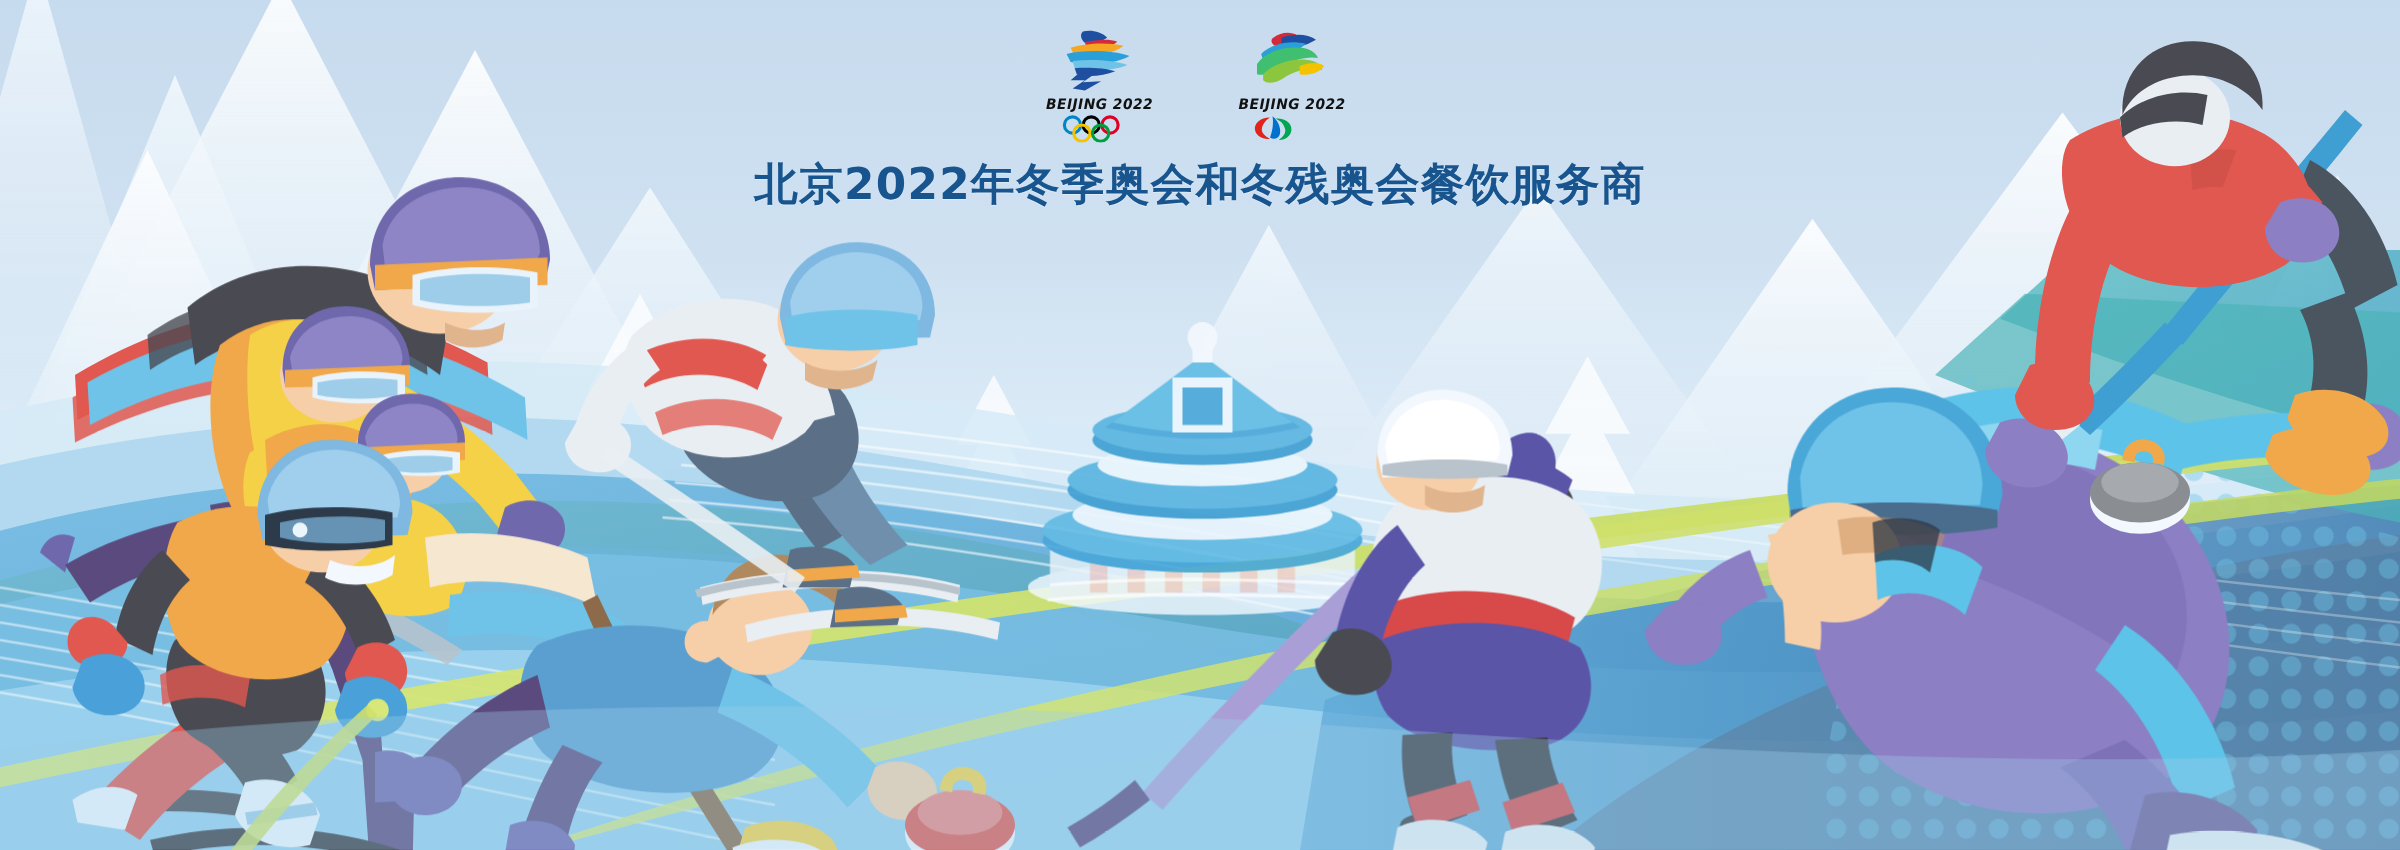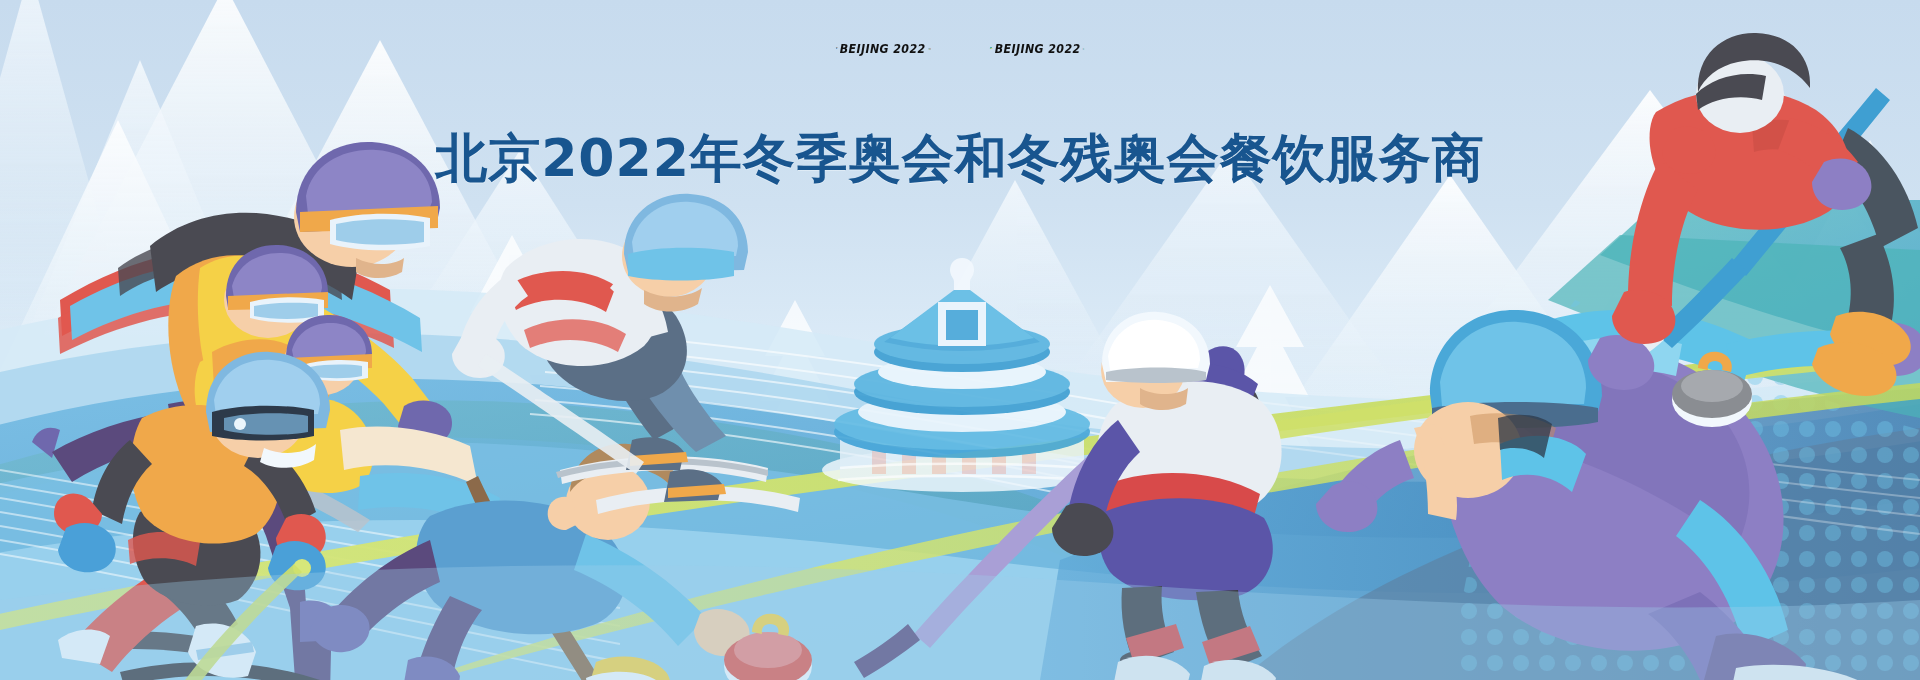--- a/index.html
+++ b/index.html
@@ -9,33 +9,33 @@
     font-family:"Liberation Sans","DejaVu Sans",sans-serif;
     background:linear-gradient(180deg,#c9dcef 0%,#cfe0f0 28%,#dcebf7 52%,#e6f1f9 68%,#dceaf6 100%);
   }
   .svgfull{position:absolute;left:0;top:0;width:1920px;height:680px;display:block;}
 
   
   #emblems{
     position:absolute;left:0;top:22px;width:1920px;height:96px;
     display:flex;justify-content:center;align-items:flex-start;gap:58px;z-index:40;
   }
-  .emblem{width:96px;display:flex;flex-direction:row;align-items:center;}
+  .emblem{width:96px;display:flex;flex-direction:column;align-items:flex-start;}
   .emblem .mark{width:82px;height:52px;}
   .emblem .wordmark{
     font-family:"DejaVu Sans",sans-serif;font-weight:700;font-style:italic;
     font-size:11.5px;letter-spacing:.4px;color:#111;margin-top:2px;white-space:nowrap;
     transform:scaleX(.96);
   }
   .emblem .rings{margin-top:2px;height:22px;}
 
   #title{
     position:absolute;left:0;top:124px;width:1920px;text-align:center;z-index:41;
     font-family:"DejaVu Sans","Liberation Sans",sans-serif;
-    font-weight:700;font-size:52px;letter-spacing:1px;color:#18558f;
+    font-weight:700;font-size:35px;letter-spacing:1px;color:#18558f;
     text-shadow:0 1px 0 rgba(255,255,255,.35);
   }
 </style>
 </head>
 <body>
 
 <div id="banner">
 
   <svg class="svgfull" viewBox="0 0 1920 680" preserveAspectRatio="none" xmlns="http://www.w3.org/2000/svg">
     <defs>

